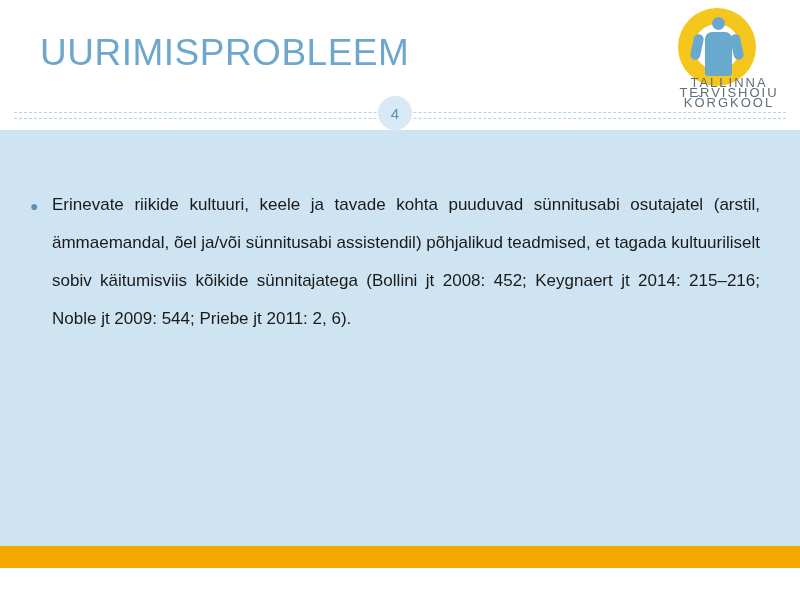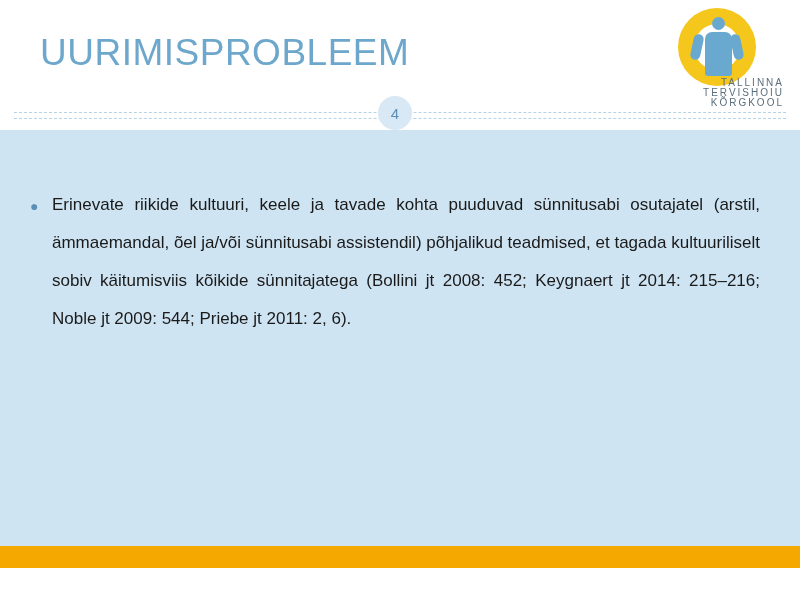--- a/index.html
+++ b/index.html
@@ -118,22 +118,22 @@
     background: #6aa9cf;
     border-radius: 5px;
   }
   .logo .fig-arm.left { left: 18px; transform: rotate(12deg); }
   .logo .fig-arm.right { left: 58px; transform: rotate(-12deg); }
   .logo .wordmark {
     position: absolute;
     left: 0;
     top: 70px;
     width: 110px;
-    text-align: right;
-    font-size: 10px;
+    text-align: center;
+    font-size: 13px;
     letter-spacing: 2px;
     line-height: 10px;
     color: #5b6e7c;
   }
 
   
   .content-panel {
     position: absolute;
     left: 0;
     top: 130px;

